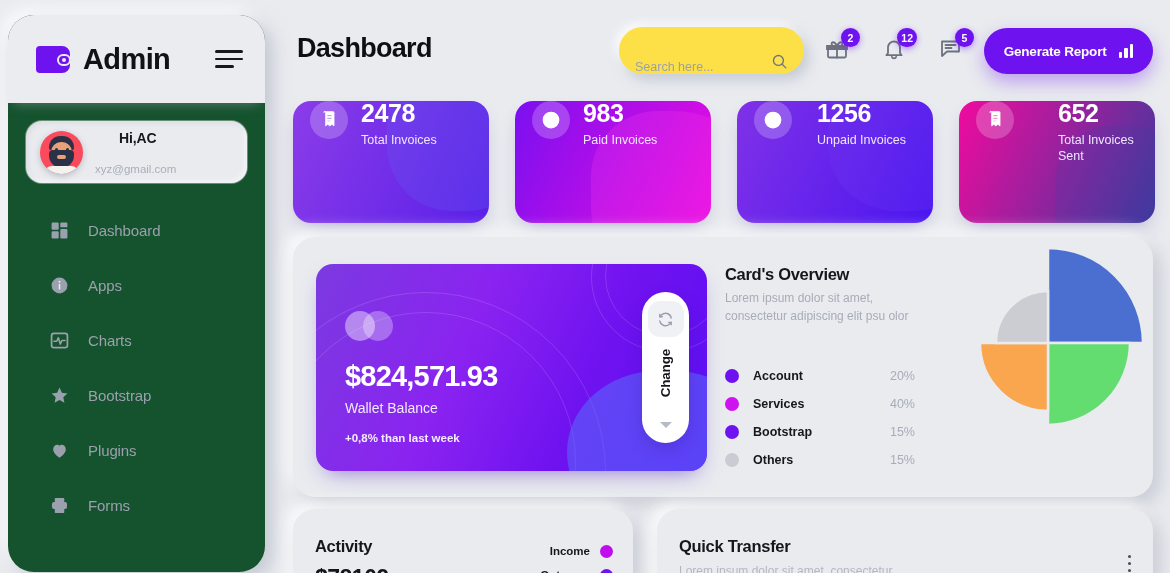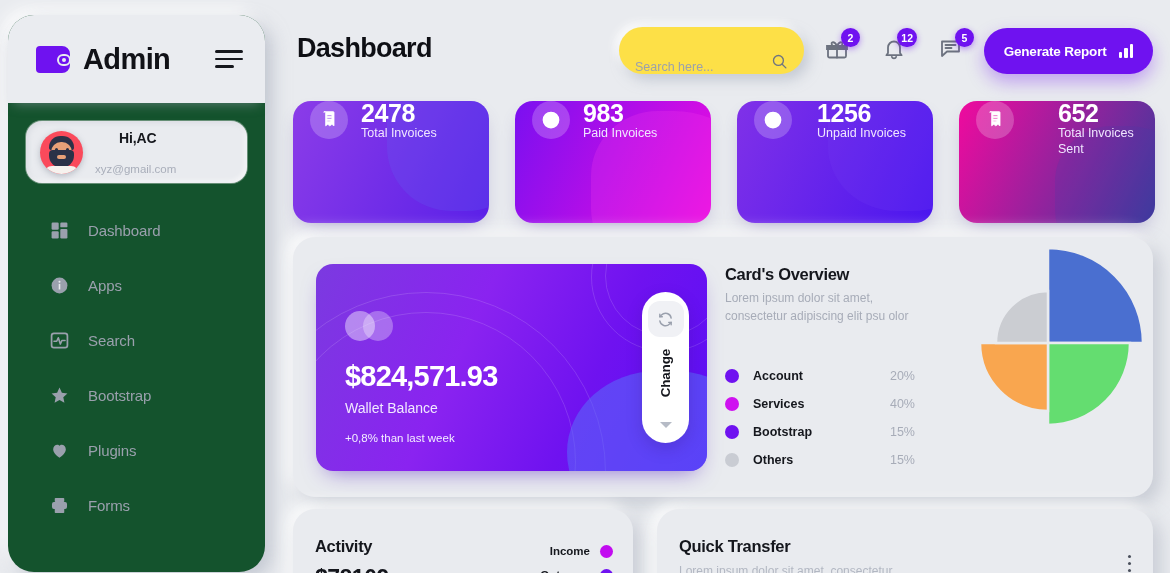--- a/index.html
+++ b/index.html
@@ -149,21 +149,21 @@
   .stat .blob { position: absolute; border-radius: 40% 55% 50% 45%; opacity: .5; }
   .stat-ic {
     width: 38px; height: 38px; border-radius: 50%;
     background: rgba(255,255,255,.22);
     display: flex; align-items: center; justify-content: center;
     flex: 0 0 auto; position: relative; z-index: 2;
   }
   .stat-ic svg { width: 20px; height: 20px; fill: #fff; stroke: #fff; }
   .stat-txt { margin-left: 13px; position: relative; z-index: 2; }
   .stat-num { font-size: 25px; font-weight: 700; color: #fff; letter-spacing: -.4px; line-height: 1; }
-  .stat-lab { font-size: 12.5px; color: #f0e6ff; line-height: 1.25; font-weight: 500; }
+  .stat-lab { font-size: 12.5px; color: #f0e6ff; margin-top: 7px; line-height: 1.25; font-weight: 500; }
 
   
   .panel {
     position: absolute; left: 293px; top: 237px;
     width: 860px; height: 260px;
     background: #e9ebef; border-radius: 22px;
     box-shadow: 7px 7px 17px rgba(165,172,186,.5), -6px -6px 15px rgba(255,255,255,.9);
     overflow: hidden;
   }
   .wallet-card {
@@ -176,21 +176,21 @@
   .wc-ring { position: absolute; border: 1.2px solid rgba(255,255,255,.14); border-radius: 50%; }
   .wc-blob {
     position: absolute; right: -50px; bottom: -70px; width: 190px; height: 170px;
     background: rgba(90,110,250,.55); border-radius: 50% 45% 40% 55%;
   }
   .wc-logo { position: absolute; left: 29px; top: 47px; display: flex; }
   .wc-logo span { width: 30px; height: 30px; border-radius: 50%; background: rgba(255,255,255,.42); }
   .wc-logo span:last-child { margin-left: -12px; background: rgba(255,255,255,.3); }
   .wc-amount { position: absolute; left: 29px; top: 96px; font-size: 29px; font-weight: 700; color: #fff; letter-spacing: -.8px; }
   .wc-sub { position: absolute; left: 29px; top: 136px; font-size: 14px; color: #f1e9ff; }
-  .wc-week { position: absolute; left: 29px; top: 168px; font-size: 11.5px; font-weight: 400; color: #f4edff; }
+  .wc-week { position: absolute; left: 29px; top: 168px; font-size: 11.5px; font-weight: 700; color: #f4edff; }
   .change-pill {
     position: absolute; right: 18px; top: 28px;
     width: 47px; height: 151px; background: #fff; border-radius: 24px;
     display: flex; flex-direction: column; align-items: center;
     padding-top: 9px;
     box-shadow: 0 6px 16px rgba(50,20,120,.22);
   }
   .refresh-btn {
     width: 36px; height: 36px; border-radius: 12px; background: #f0f1f5;
     display: flex; align-items: center; justify-content: center; cursor: pointer;
@@ -291,21 +291,21 @@
           </span>
         <span class="nav-label">Apps</span>
       </div>
       <div class="nav-item">
         <span class="nav-icon">
             <svg viewBox="0 0 24 24">
               <rect x="2" y="3" width="20" height="18" rx="3" fill="none" stroke="#9aa0ad" stroke-width="2.2"></rect>
               <path d="M5 13 L8.5 13 L10.5 8.5 L13 16.5 L15 12 L19 12" fill="none" stroke="#9aa0ad" stroke-width="2" stroke-linecap="round" stroke-linejoin="round"></path>
             </svg>
           </span>
-        <span class="nav-label">Search</span>
+        <span class="nav-label">Charts</span>
       </div>
       <div class="nav-item">
         <span class="nav-icon">
             <svg viewBox="0 0 24 24">
               <path d="M12 2l3 6.6 7 .9-5.2 4.8 1.4 7L12 17.8 5.8 21.3l1.4-7L2 9.5l7-.9z"></path>
             </svg>
           </span>
         <span class="nav-label">Bootstrap</span>
       </div>
       <div class="nav-item">

